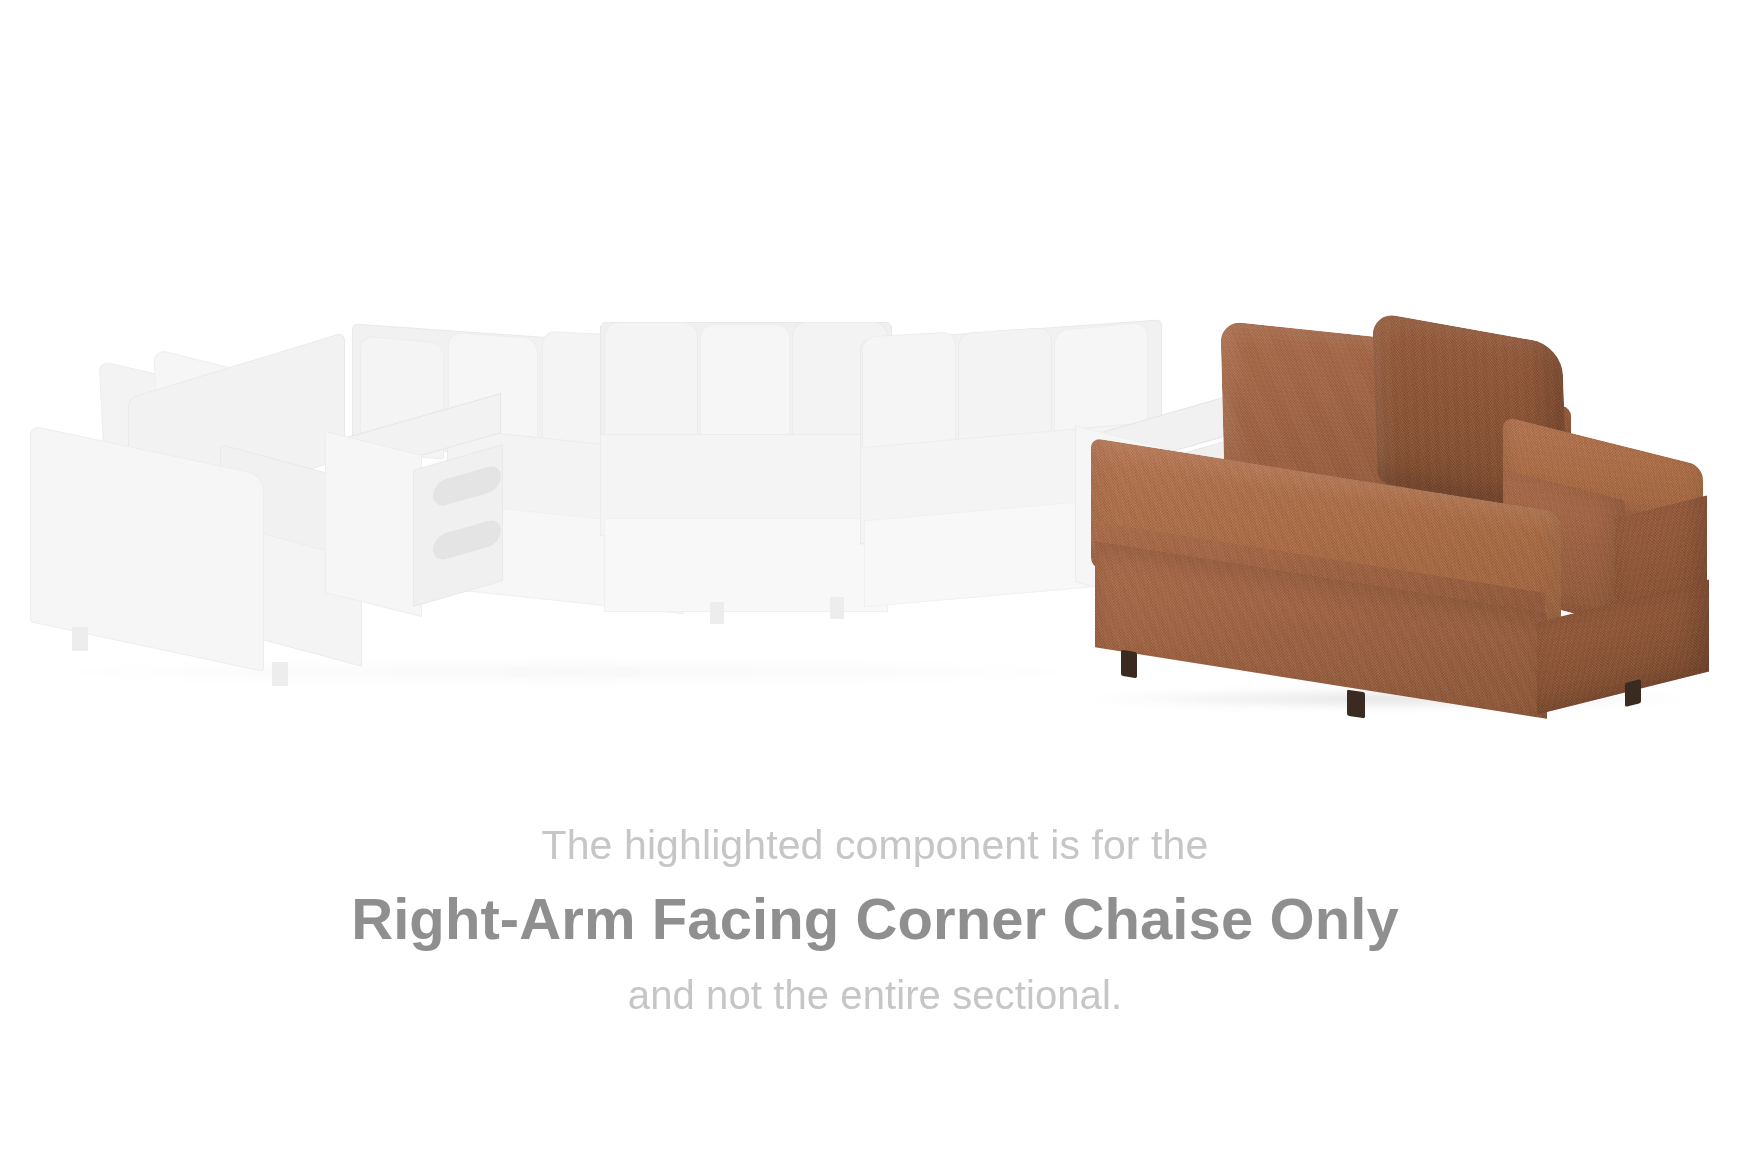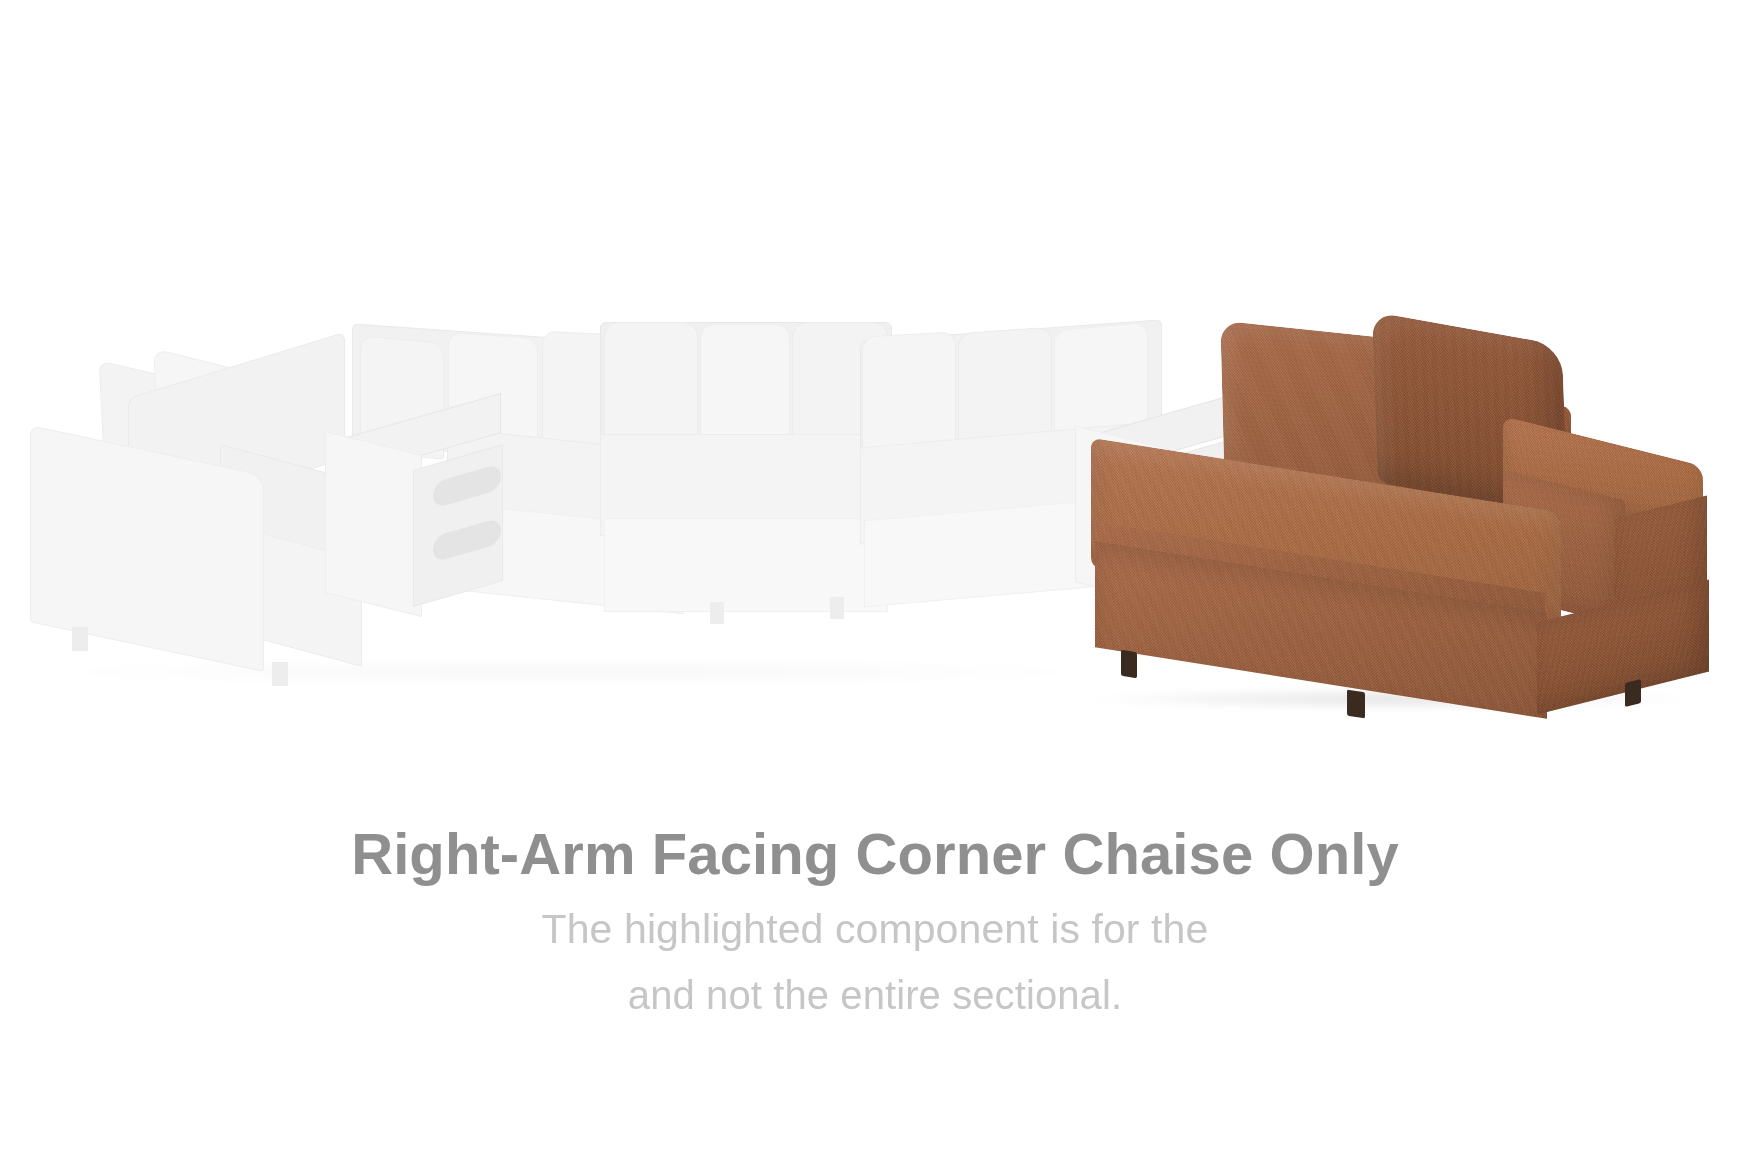--- a/index.html
+++ b/index.html
@@ -336,18 +336,18 @@
       <div class="fabric-dk" id="raf-base-side"></div>
 
       <div class="raf-leg" id="raf-leg-left"></div>
       <div class="raf-leg" id="raf-leg-mid"></div>
       <div class="raf-leg" id="raf-leg-right"></div>
     </div>
 
   </div>
 
   <div id="caption">
+    <p id="caption-line-1">The highlighted component is for the</p>
     <p id="caption-line-2">Right-Arm Facing Corner Chaise Only</p>
-    <p id="caption-line-1">The highlighted component is for the</p>
     <p id="caption-line-3">and not the entire sectional.</p>
   </div>
 
 </div>
 
 </body></html>

